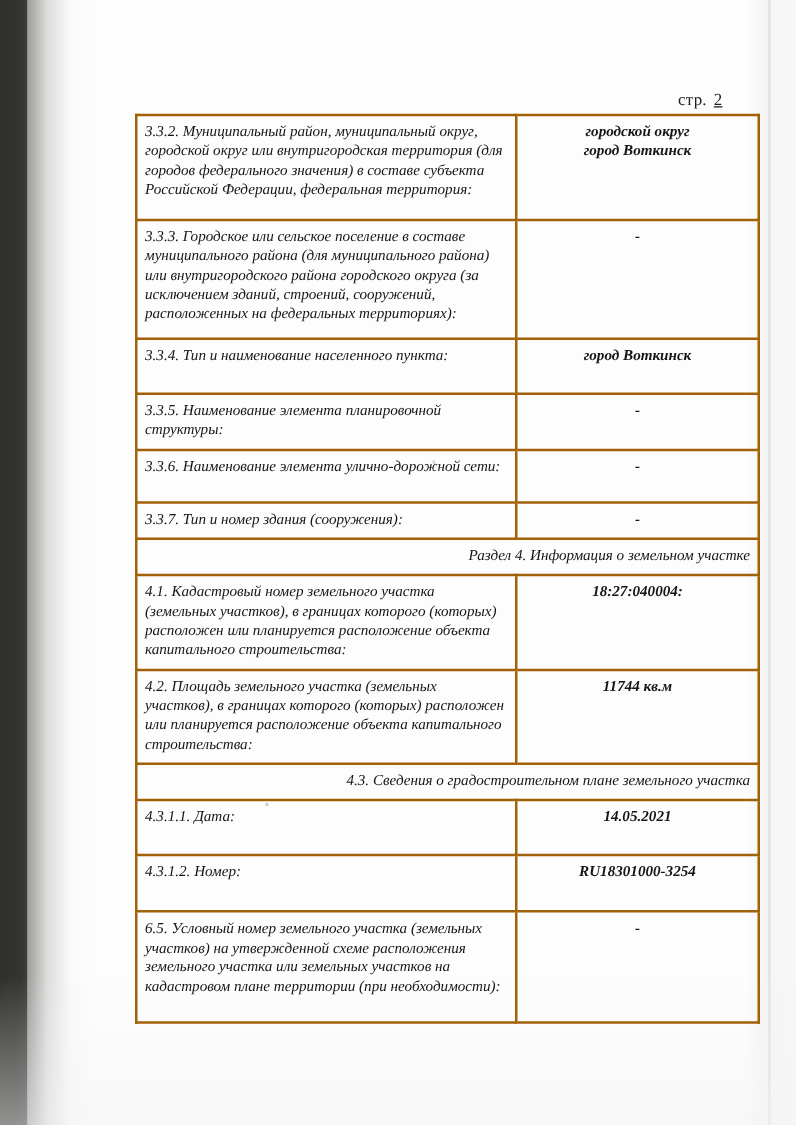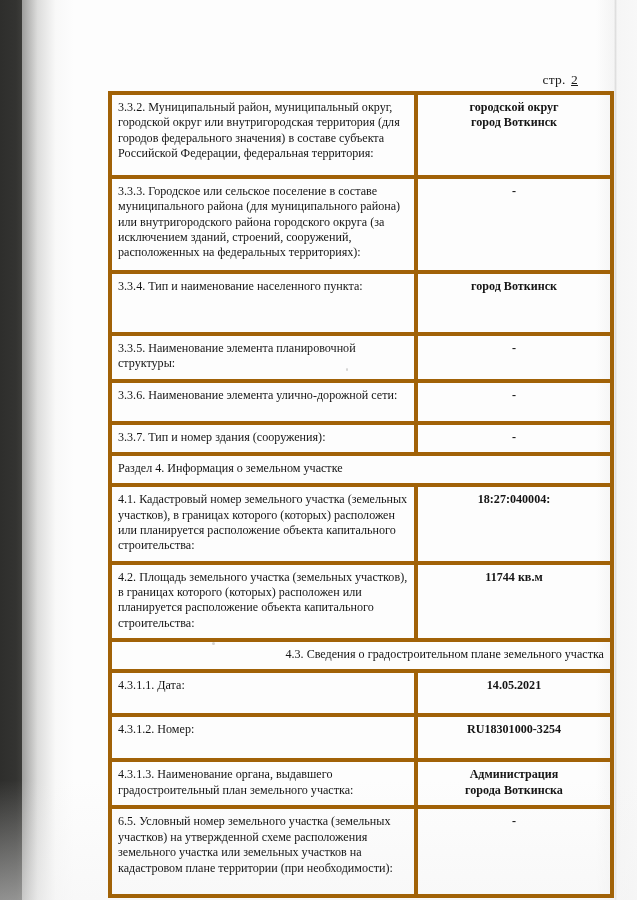--- a/index.html
+++ b/index.html
@@ -93,38 +93,39 @@
   #doc-table {
     position: absolute;
     left: 108px;
     top: 91px;
     width: 470px;
     border-collapse: collapse;
     table-layout: fixed;
     color: #151515;
   }
   #doc-table td {
-    border: 4px solid #a16207;
+    border: 2px solid #a16207;
     vertical-align: top;
     padding: 5px 6px 7px 6px;
     font-size: 12.1px;
     line-height: 1.27;
+    font-style: italic;
   }
   td.label-cell {
     width: 290px;
     text-align: left;
   }
   td.value-cell {
     width: 180px;
     text-align: center;
     font-weight: bold;
     padding-top: 6px;
   }
   td.section-cell {
-    text-align: left;
+    text-align: right;
     padding: 5px 6px 6px 6px;
     font-weight: normal;
   }
   td.section-cell.left-aligned {
     text-align: right;
   }
   .value-line { display: block; }
   .dash-value {
     font-weight: bold;
     letter-spacing: 0;
@@ -156,21 +157,21 @@
           <span class="value-line">городской округ</span>
           <span class="value-line">город Воткинск</span>
         </td>
       </tr>
       <tr style="height: 95px;">
         <td class="label-cell">3.3.3. Городское или сельское поселение в составе муниципального района (для муниципального района) или внутригородского района городского округа (за исключением зданий, строений, сооружений, расположенных на федеральных территориях):</td>
         <td class="value-cell">
           <span class="value-line dash-value">-</span>
         </td>
       </tr>
-      <tr style="height: 62px; margin-left: 48px;">
+      <tr style="height: 44px; margin-left: 48px;">
         <td class="label-cell">3.3.4. Тип и наименование населенного пункта:</td>
         <td class="value-cell">
           <span class="value-line">город Воткинск</span>
         </td>
       </tr>
       <tr style="height: 42px;">
         <td class="label-cell">3.3.5. Наименование элемента планировочной структуры:</td>
         <td class="value-cell">
           <span class="value-line dash-value">-</span>
         </td>
@@ -210,27 +211,20 @@
         <td class="value-cell">
           <span class="value-line">14.05.2021</span>
         </td>
       </tr>
       <tr style="height: 45px;">
         <td class="label-cell">4.3.1.2. Номер:</td>
         <td class="value-cell">
           <span class="value-line">RU18301000-3254</span>
         </td>
       </tr>
-      <tr style="height: 47px;">
-        <td class="label-cell">4.3.1.3. Наименование органа, выдавшего градостроительный план земельного участка:</td>
-        <td class="value-cell">
-          <span class="value-line">Администрация</span>
-          <span class="value-line">города Воткинска</span>
-        </td>
-      </tr>
       <tr style="height: 89px;">
         <td class="label-cell">6.5. Условный номер земельного участка (земельных участков) на утвержденной схеме расположения земельного участка или земельных участков на кадастровом плане территории (при необходимости):</td>
         <td class="value-cell">
           <span class="value-line dash-value">-</span>
         </td>
       </tr>
     </tbody>
 </table>
 
 </body></html>

